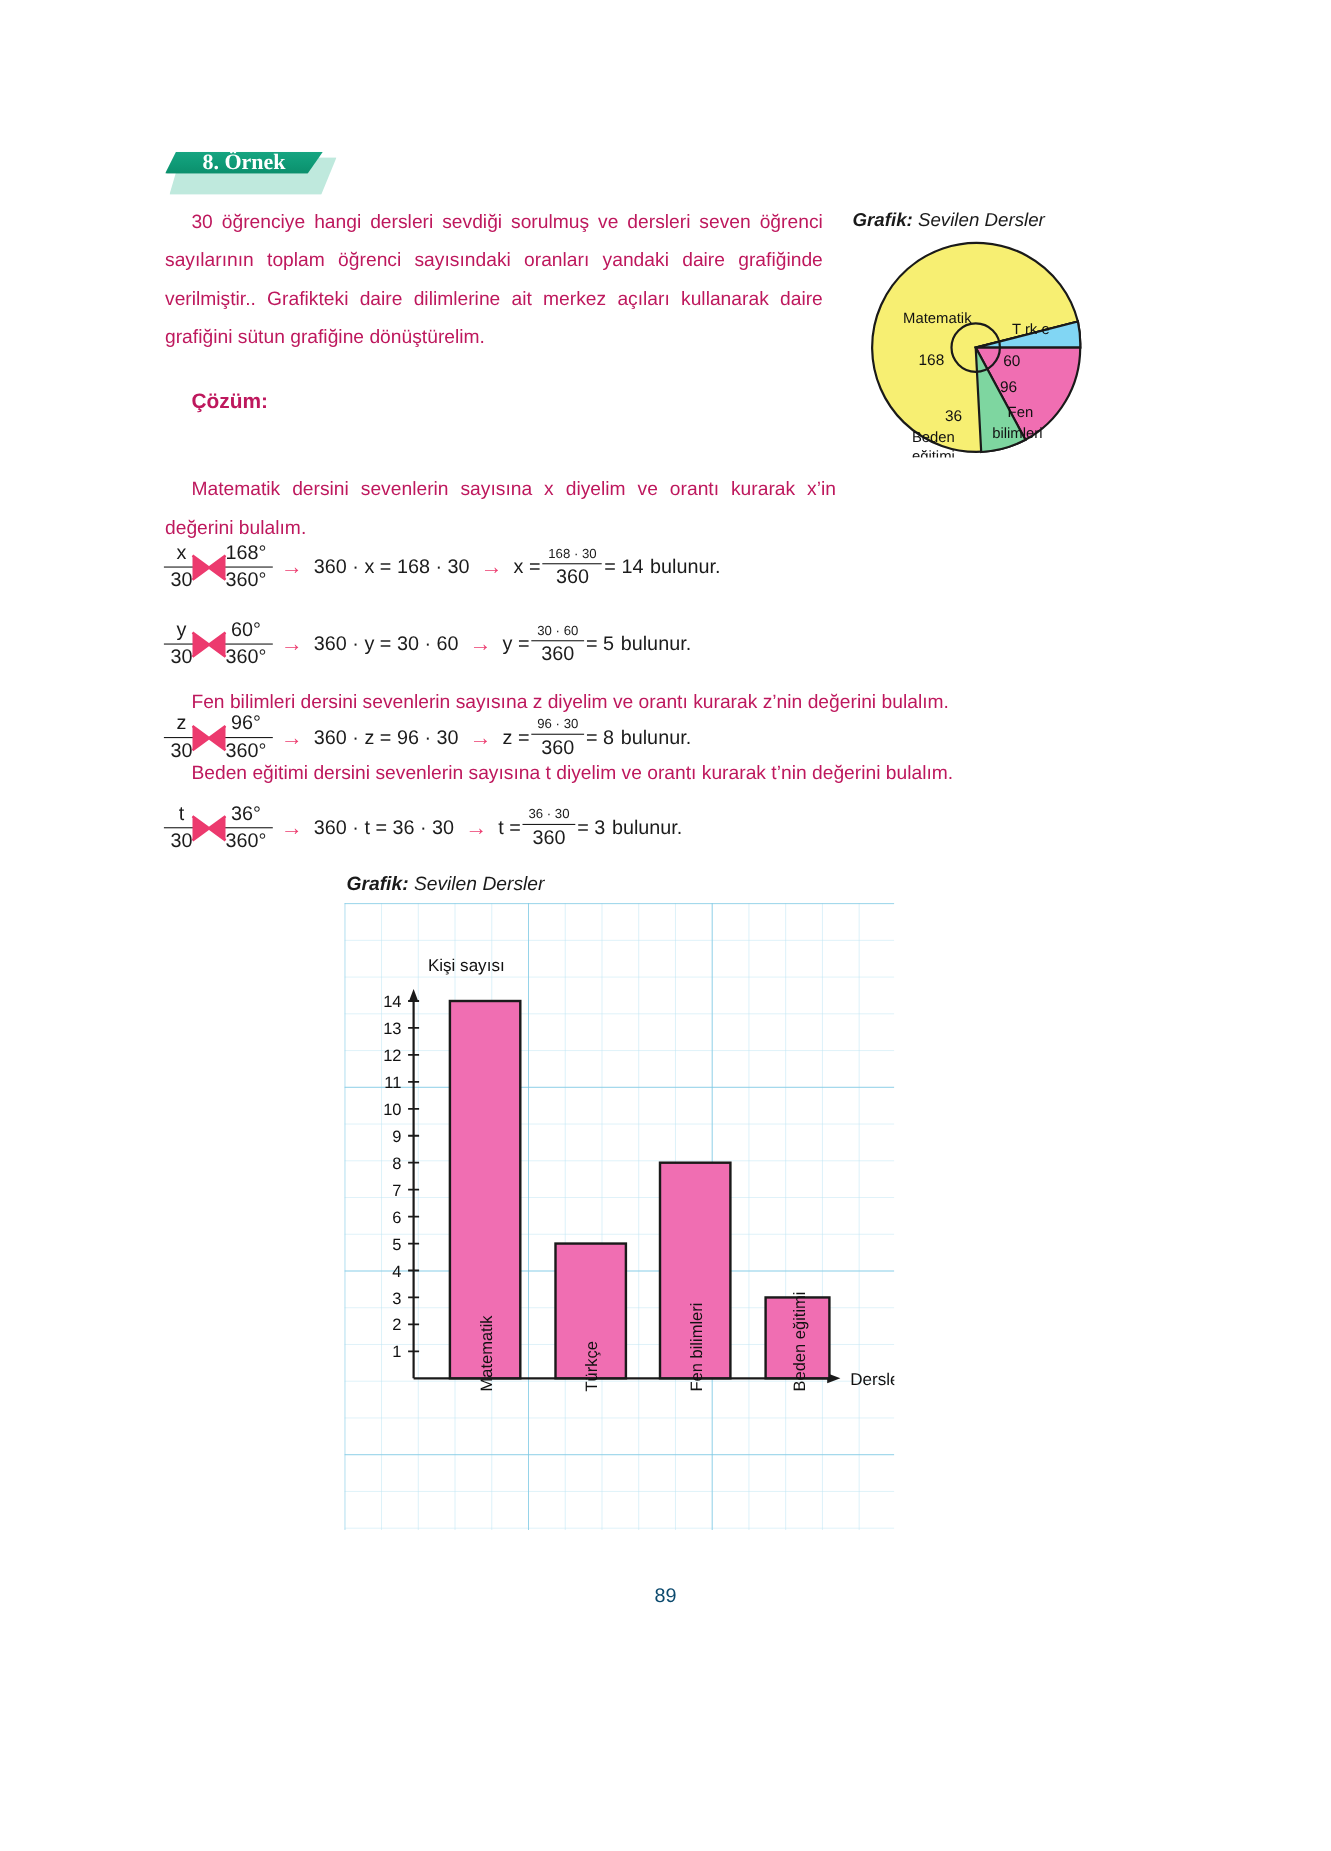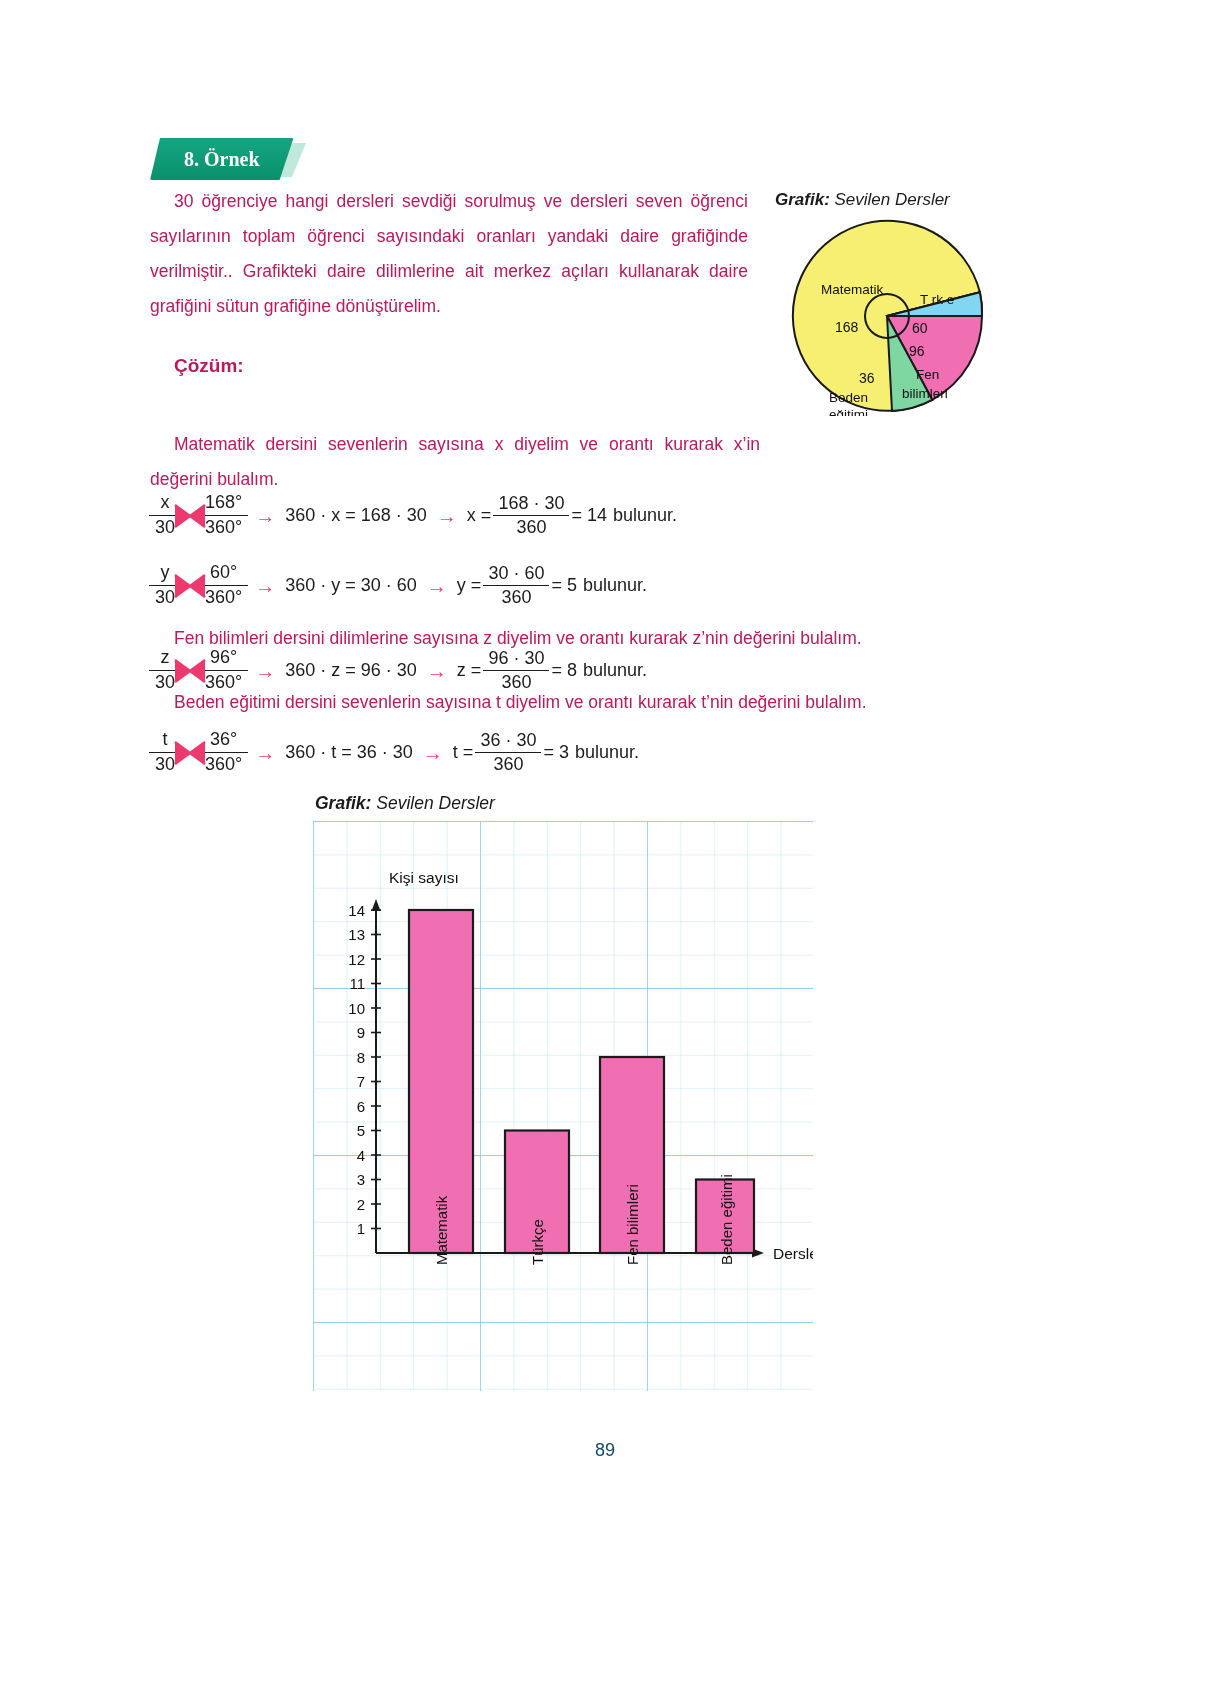--- a/index.html
+++ b/index.html
@@ -10,21 +10,21 @@
     color:#1a1a1a;
     position:relative;
     overflow:hidden;
   }
   .page{position:absolute;inset:0;}
 
   
   .badge-wrap{position:absolute;left:150px;top:138px;}
   .badge{
     position:relative;
-    height:42px;
+    height:20px;
     padding:0 34px 0 34px;
     display:flex;align-items:center;
     color:#fff;
     font-family:"Liberation Serif",serif;
     font-weight:bold;font-size:20px;
     background:linear-gradient(180deg,#16a581 0%,#0f9a76 55%,#0b8f6c 100%);
     border-radius:2px;
     -webkit-clip-path:polygon(10px 0,100% 0,calc(100% - 14px) 100%,0 100%);
     clip-path:polygon(10px 0,100% 0,calc(100% - 14px) 100%,0 100%);
     box-shadow:0 2px 2px rgba(0,0,0,.18);
@@ -77,21 +77,21 @@
     display:flex;align-items:center;
     white-space:nowrap;
     color:#1c1c1c;
   }
   .frac{
     display:inline-flex;flex-direction:column;align-items:center;
     vertical-align:middle;
     line-height:1.05;
     margin:0 2px;
   }
-  .frac .num{padding:0 5px;font-size:18px;}
+  .frac .num{padding:0 5px;font-size:12px;}
   .frac .den{padding:0 5px;font-size:18px;}
   .frac .bar{height:1.6px;background:#1c1c1c;width:100%;margin:2px 0;}
   .prop{display:inline-flex;align-items:center;}
   .prop .lf,.prop .rf{display:inline-flex;flex-direction:column;align-items:center;line-height:1.1;}
   .prop .lf span,.prop .rf span{padding:0 3px;}
   .prop .lf .b,.prop .rf .b{height:1.6px;background:#1c1c1c;width:100%;margin:2px 0;}
   .xmark{width:34px;height:30px;margin:0 -5px;position:relative;}
   .arrow{color:#ec3a6e;font-size:20px;margin:0 10px;line-height:1;}
 
   #eq1{left:152px;top:493px;}
@@ -132,21 +132,21 @@
     <span class="ind"></span><span class="bold">Çözüm:</span>
   </div>
 
 
   <div class="para" id="p-mat">
     <span class="ind"></span><span>Matematik dersini sevenlerin sayısına x diyelim ve orantı kurarak x’in değerini bulalım.</span>
   </div>
 
 
   <div class="para" id="p-fen">
-    <span class="ind"></span><span>Fen bilimleri dersini dilimlerine sayısına z diyelim ve orantı kurarak z’nin değerini bulalım.</span>
+    <span class="ind"></span><span>Fen bilimleri dersini sevenlerin sayısına z diyelim ve orantı kurarak z’nin değerini bulalım.</span>
   </div>
 
   <div class="para" id="p-beden">
     <span class="ind"></span><span>Beden eğitimi dersini sevenlerin sayısına t diyelim ve orantı kurarak t’nin değerini bulalım.</span>
   </div>
 
   <div id="pie-block">
     <div class="pie-caption">
       <b>Grafik:</b><span> Sevilen Dersler</span>
     </div>

